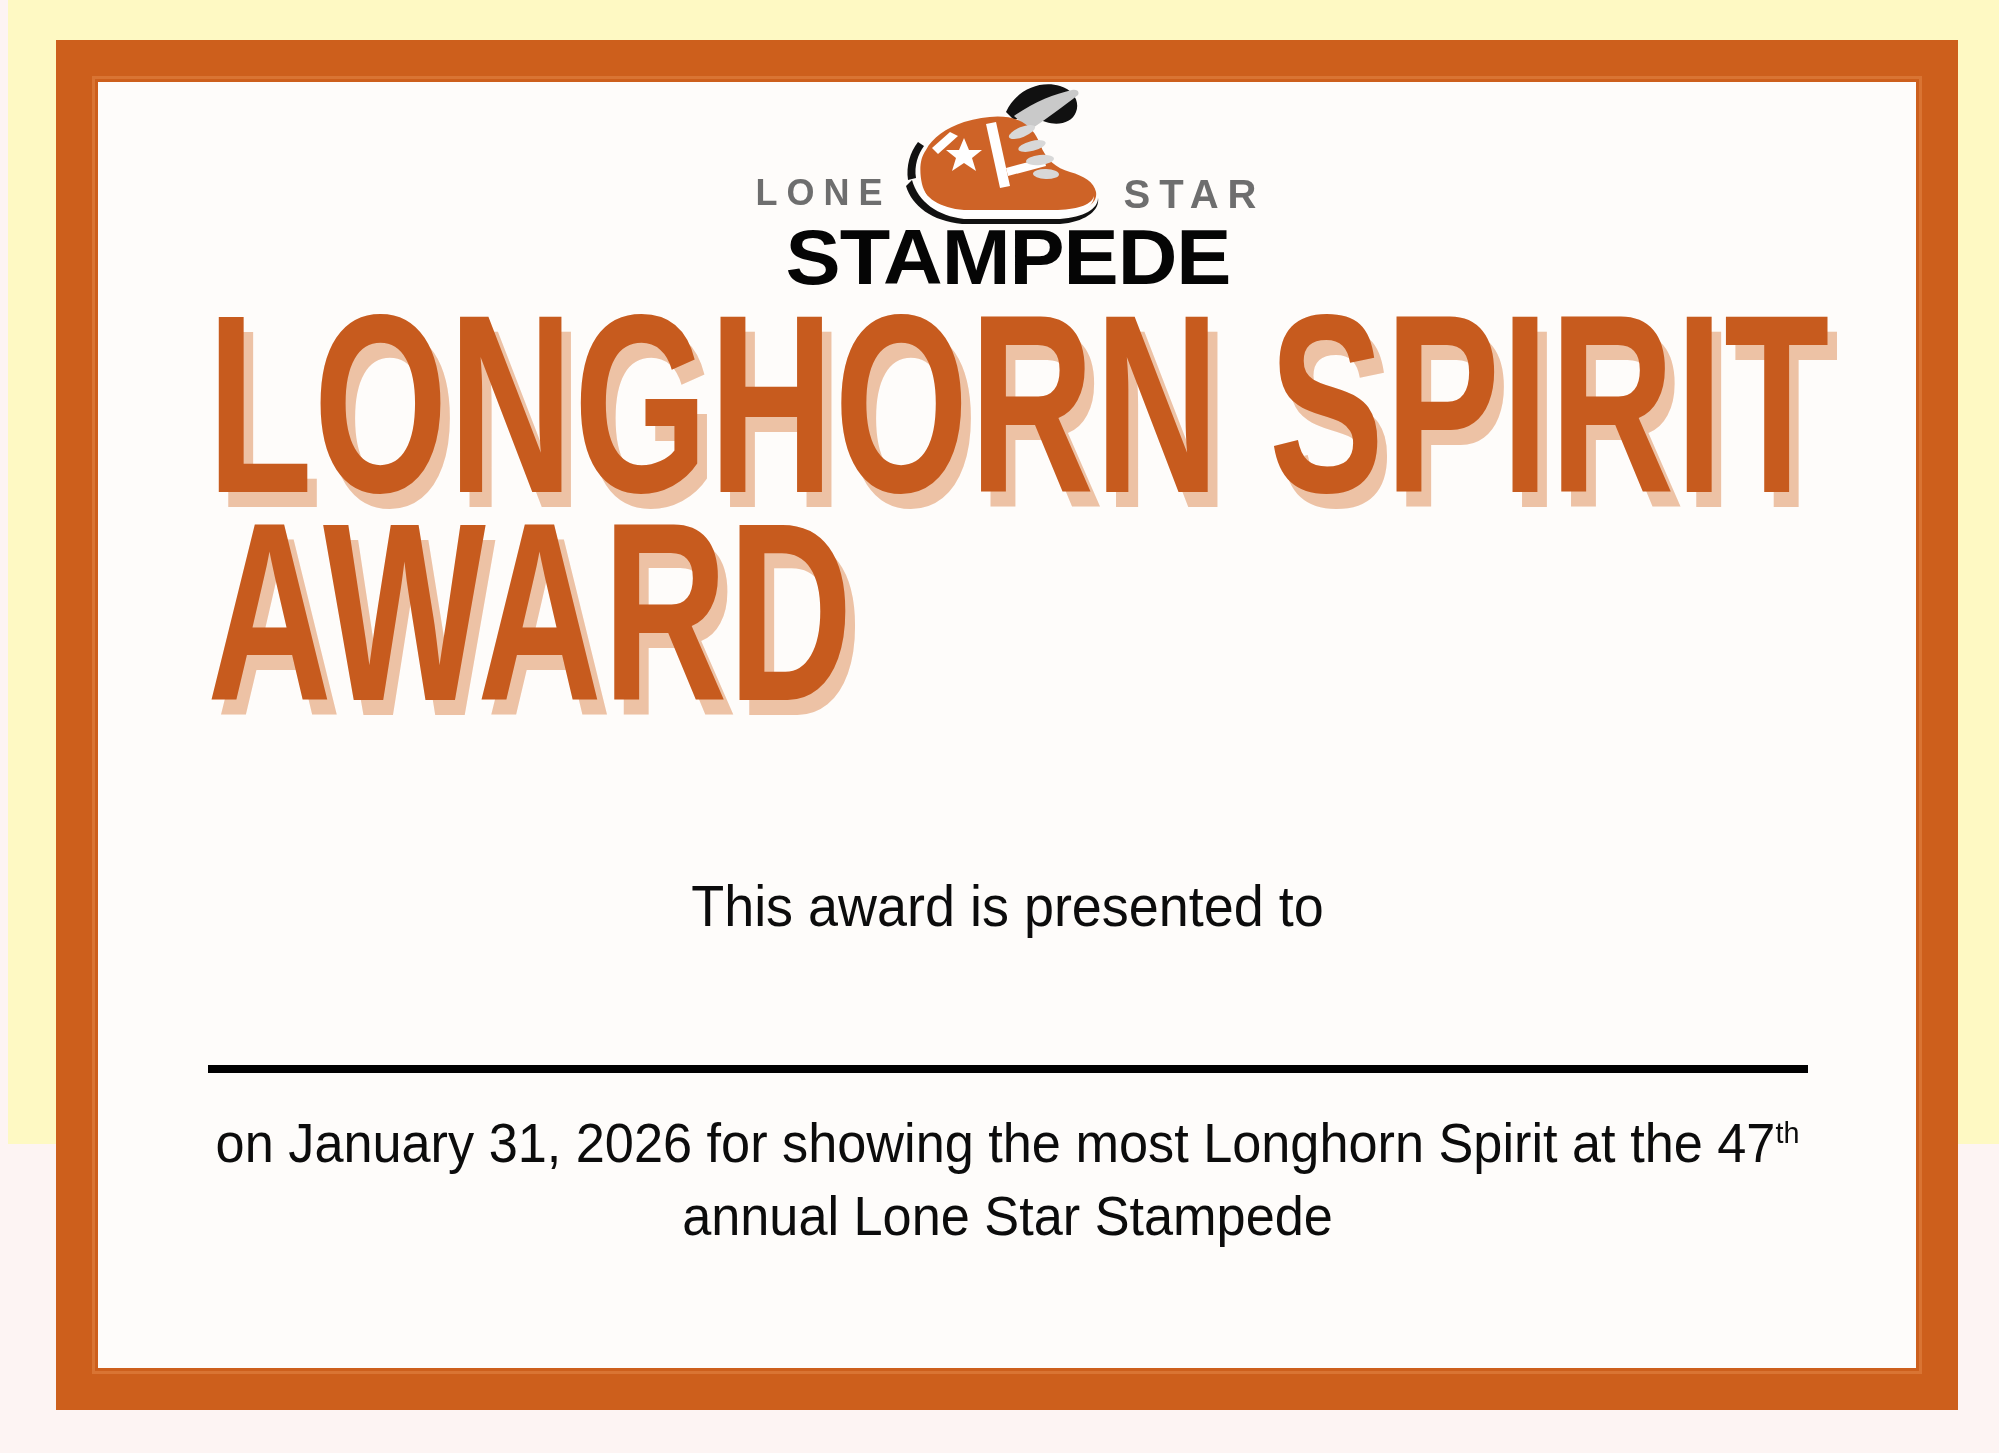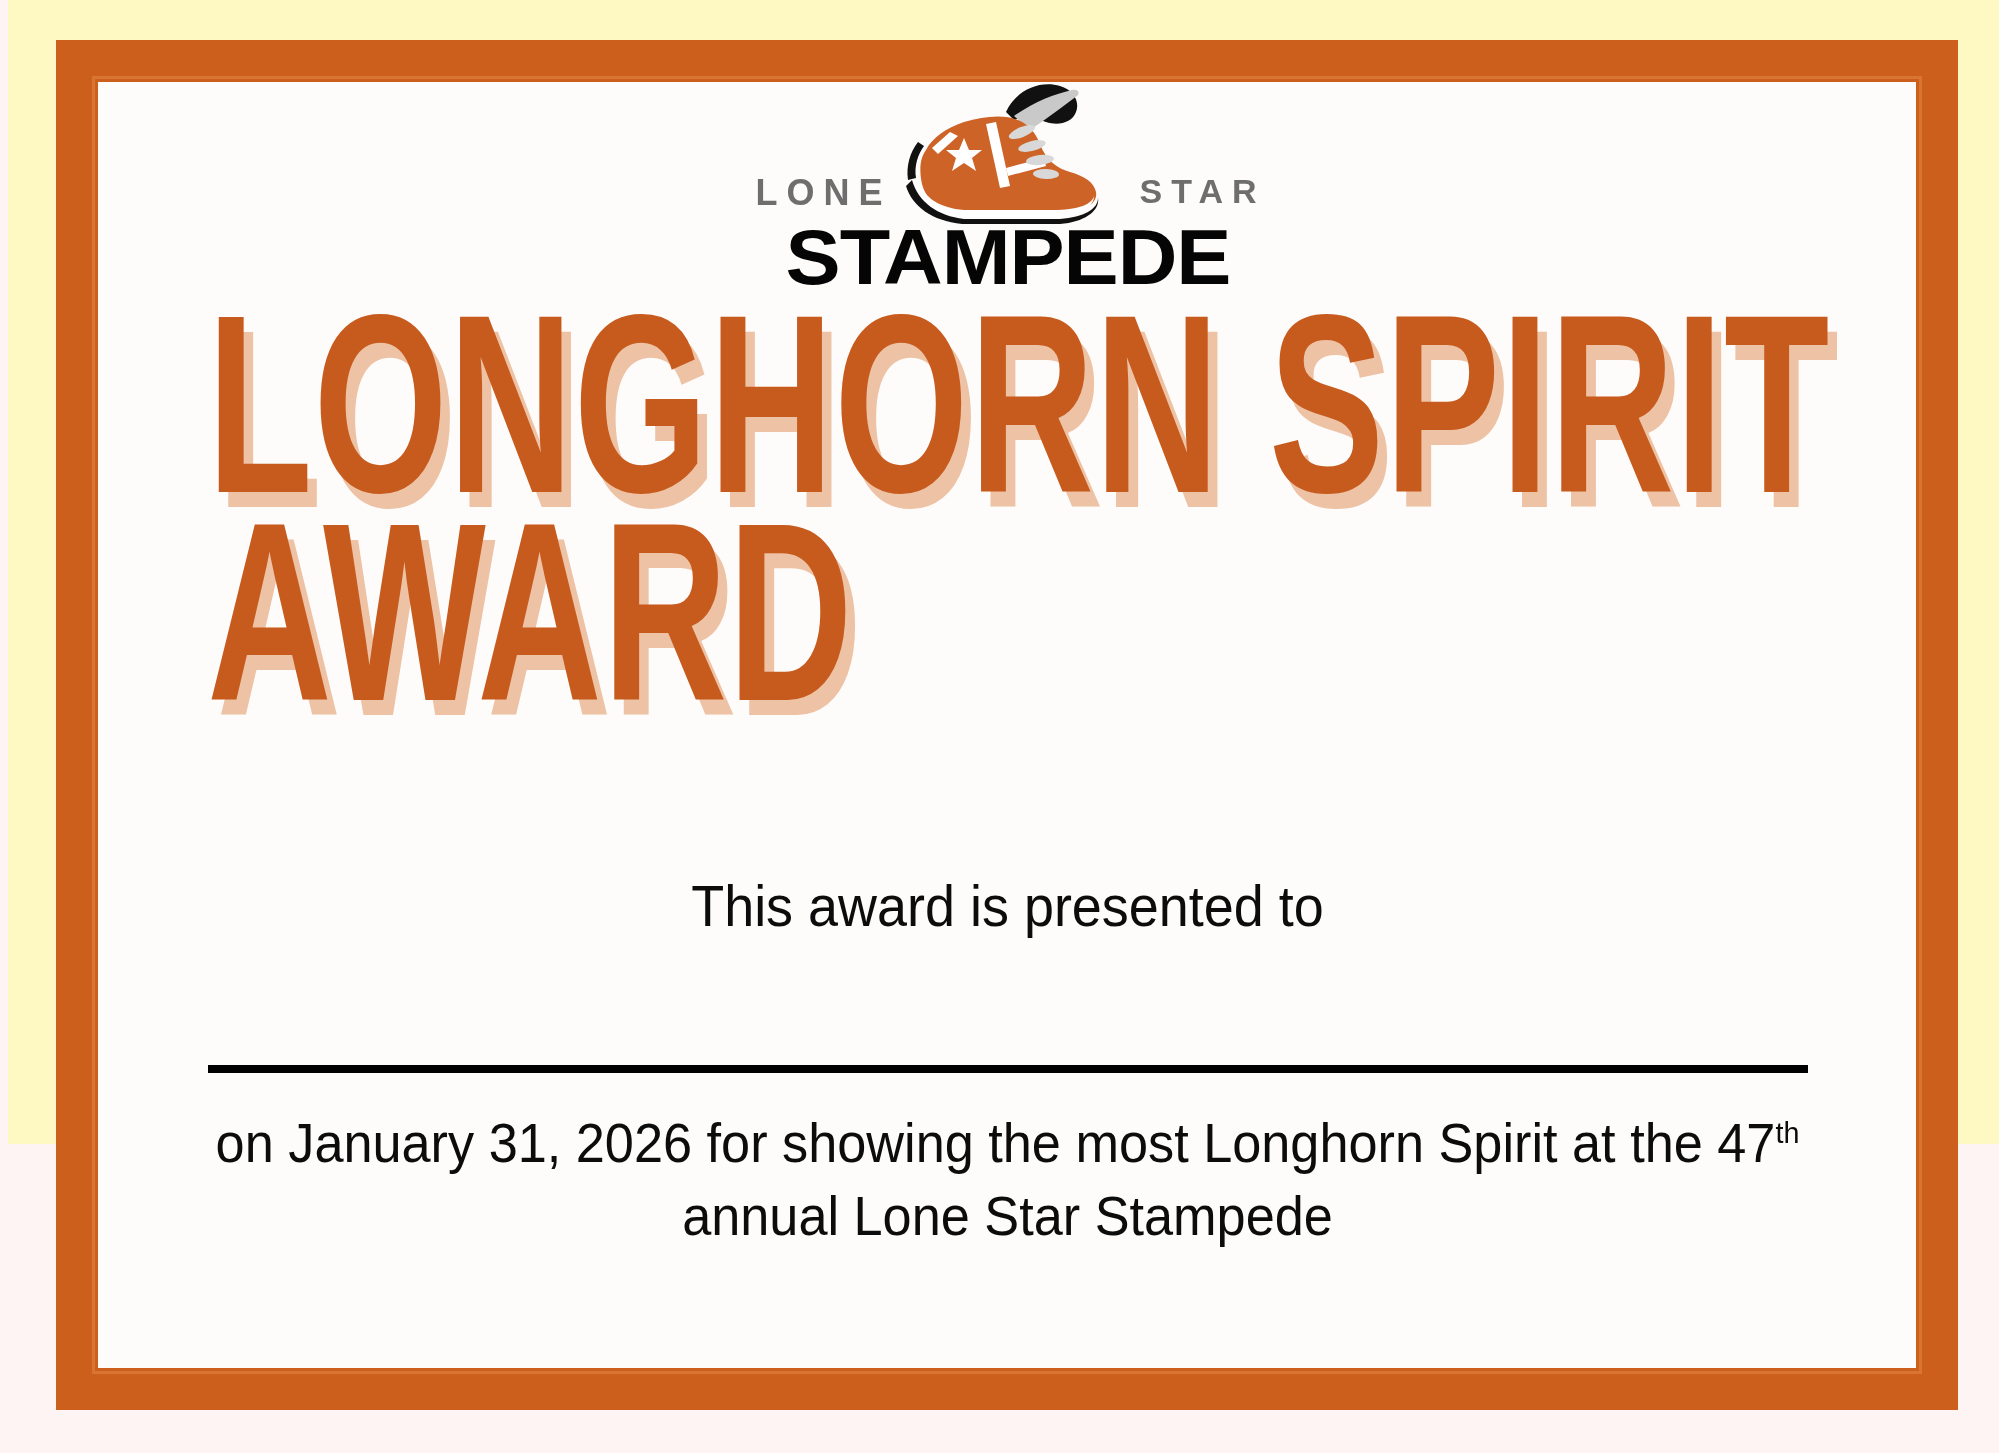--- a/index.html
+++ b/index.html
@@ -91,21 +91,21 @@
     font-size: 36px;
     font-weight: 700;
     letter-spacing: 9px;
     color: #6E6E6E;
     font-family: "Liberation Sans", sans-serif;
   }
   #logo-word-star {
     position: absolute;
     right: 2px;
     top: 90px;
-    font-size: 34px;
+    font-size: 40px;
     font-weight: 700;
     letter-spacing: 9px;
     color: #6E6E6E;
     font-family: "Liberation Sans", sans-serif;
   }
   #logo-word-stampede {
     position: absolute;
     left: 0;
     right: 0;
     top: 130px;

